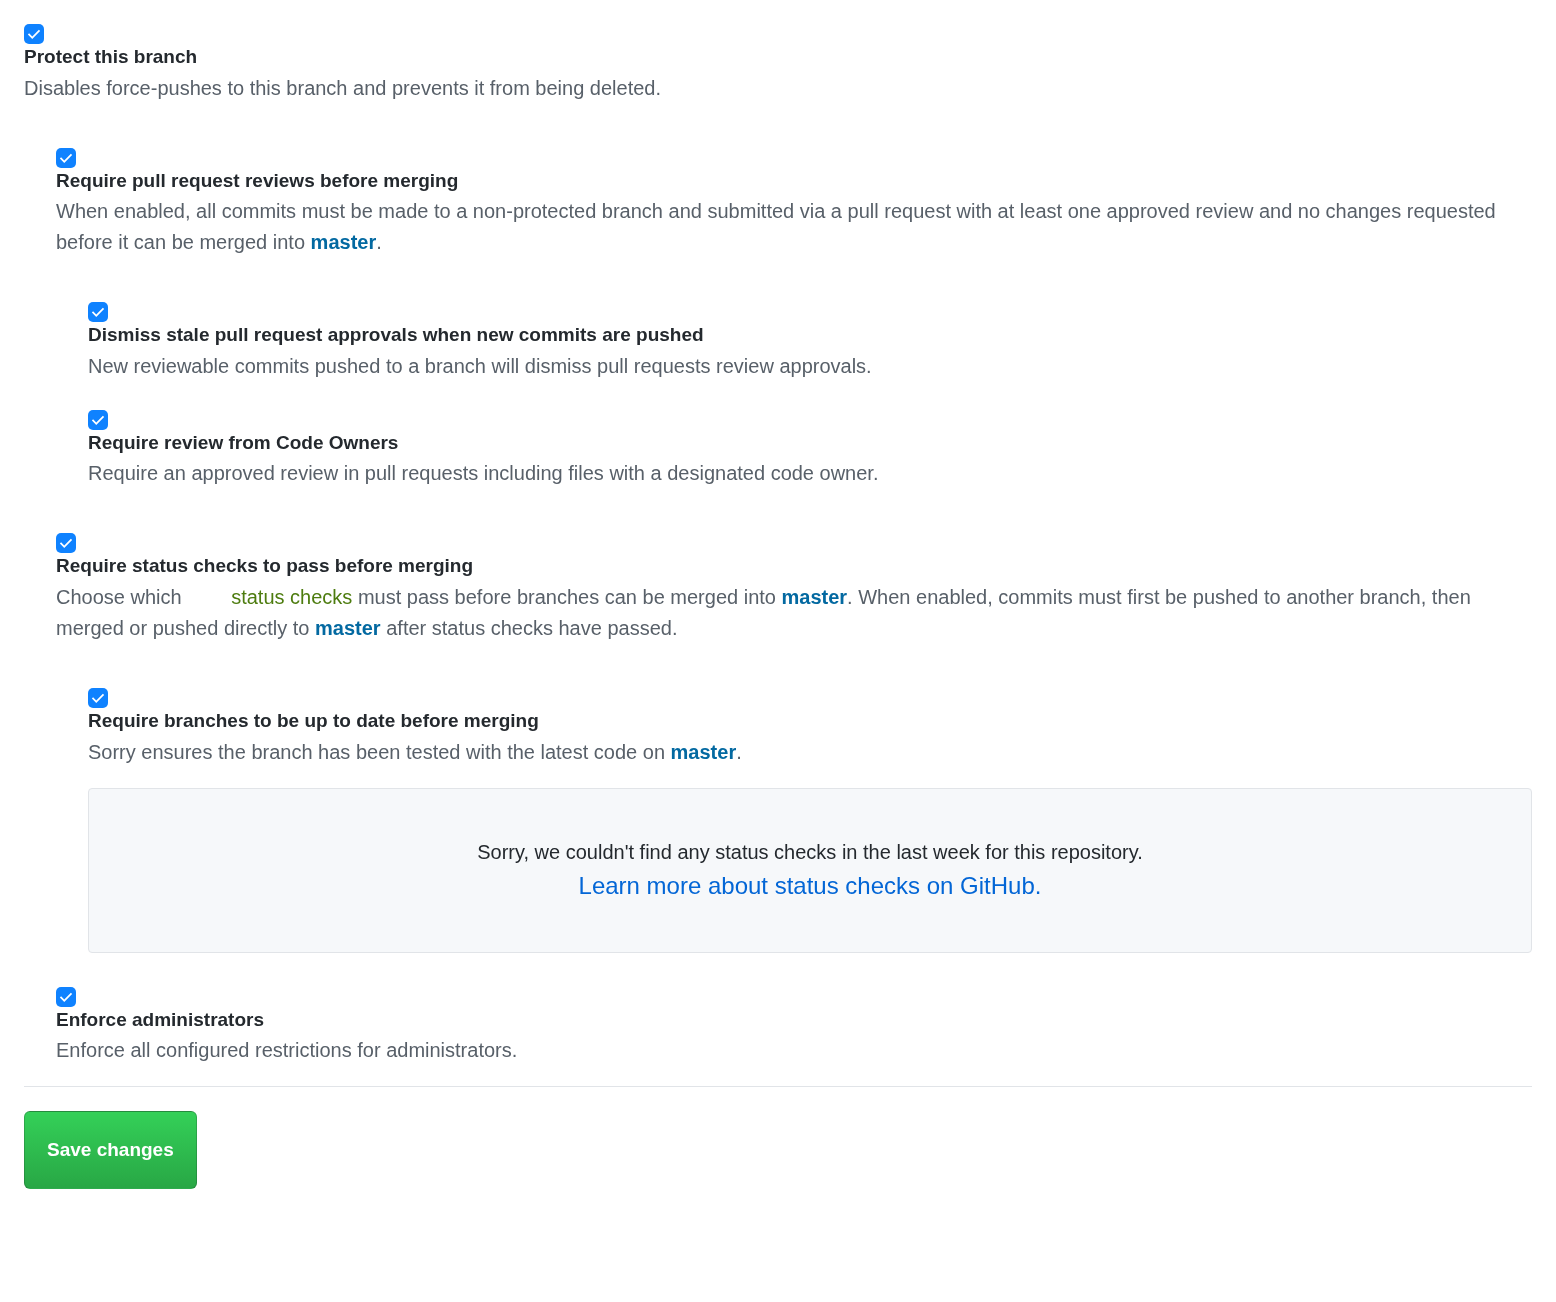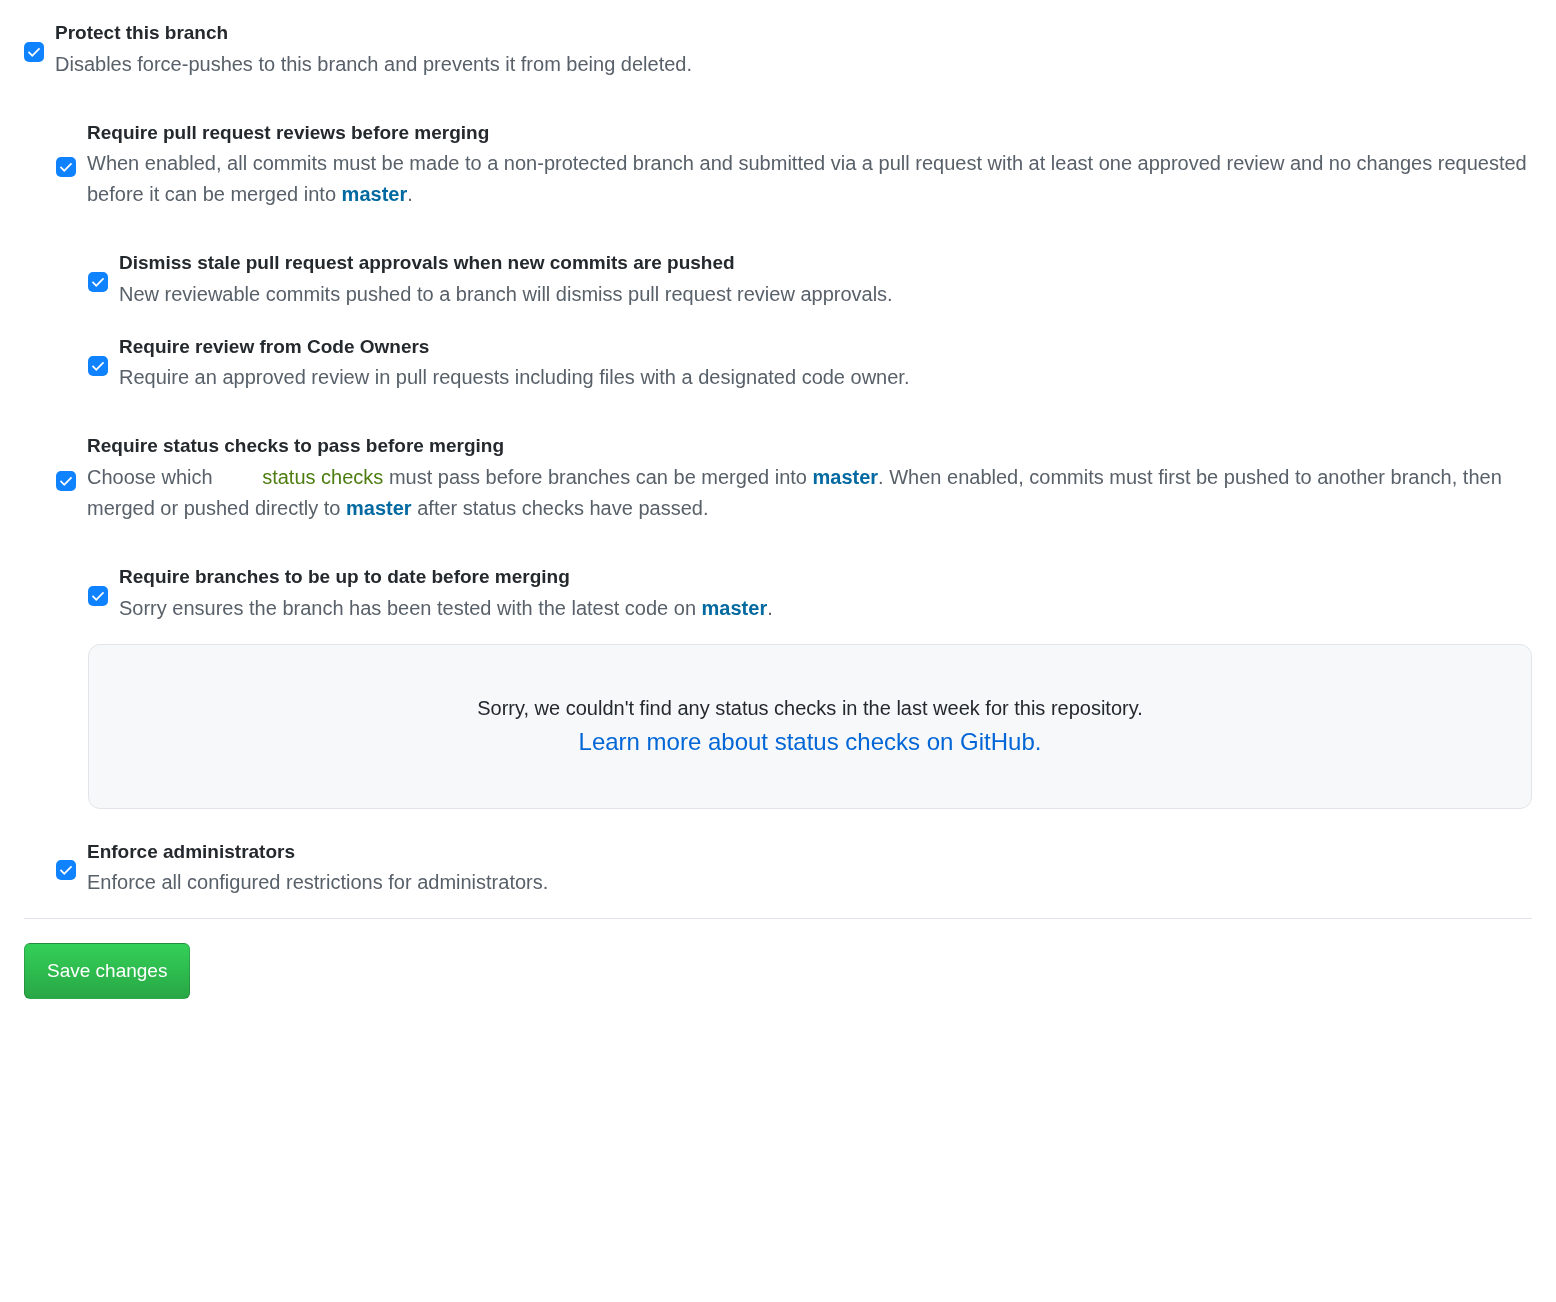--- a/index.html
+++ b/index.html
@@ -4,21 +4,21 @@
 <style>
 * { box-sizing: border-box; margin: 0; padding: 0; }
 body {
   font-family: -apple-system, BlinkMacSystemFont, "Segoe UI", Helvetica, Arial, sans-serif;
   font-size: 18.5px;
   color: #24292e;
   background: #fff;
   padding: 20px 24px 40px 24px;
   width: 1556px;
 }
-.option { display: flex; align-items: center; margin-bottom: 12px; }
+.option { display: flex; align-items: flex-start; margin-bottom: 12px; flex-direction: column; }
 .option-content { flex: 1; }
 .indent-1 { margin-left: 32px; }
 .indent-2 { margin-left: 64px; }
 .chk {
   width: 20px;
   height: 20px;
   border-radius: 5px;
   background: #0f82ff;
   margin-right: 11px;
   margin-top: 4px;
@@ -41,42 +41,42 @@
   color: #586069;
   margin-top: 2px;
 }
 .desc a { color: #4d7c0f; text-decoration: none; margin-left: 44px; }
 .desc strong { font-weight: 600; color: #0369a1; }
 .section-gap { height: 28px; }
 .small-gap { height: 12px; }
 .info-box {
   background: #f6f8fa;
   border: 1px solid #e1e4e8;
-  border-radius: 12px;
+  border-radius: 4px;
   text-align: center;
   padding: 52px 20px;
   margin-left: 64px;
   margin-top: 20px;
   margin-bottom: 30px;
 }
 .info-box .msg { font-size: 20px; color: #24292e; margin-bottom: 8px; }
 .info-box a { font-size: 24px; color: #0366d6; text-decoration: none; }
 hr {
   border: none;
   border-top: 1px solid #e1e4e8;
   margin: 20px 0 24px 0;
 }
 .save-btn {
   background: linear-gradient(#34d058, #28a745);
   border: 1px solid rgba(27,31,35,0.2);
   border-radius: 6px;
   color: #fff;
   font-size: 19px;
-  font-weight: 400;
-  padding: 16px 22px;
+  font-weight: 700;
+  padding: 27px 22px;
   cursor: pointer;
 }
 </style>
 </head>
 <body>
 
 
 
 
 <div class="option">
@@ -112,21 +112,21 @@
 
 
 <div class="option indent-2">
   <div class="chk">
     <svg viewBox="0 0 16 16">
         <path fill="#fff" d="M13.6 3.2L6 10.8 2.4 7.2 1 8.6l5 5 9-9z"></path>
       </svg>
   </div>
   <div class="option-content">
     <div class="title">Dismiss stale pull request approvals when new commits are pushed</div>
-    <div class="desc">New reviewable commits pushed to a branch will dismiss pull request review approvals.</div>
+    <div class="desc">New reviewable commits pushed to a branch will dismiss pull requests review approvals.</div>
   </div>
 </div>
 
 <div class="small-gap"></div>
 
 
 <div class="option indent-2">
   <div class="chk">
     <svg viewBox="0 0 16 16">
         <path fill="#fff" d="M13.6 3.2L6 10.8 2.4 7.2 1 8.6l5 5 9-9z"></path>

